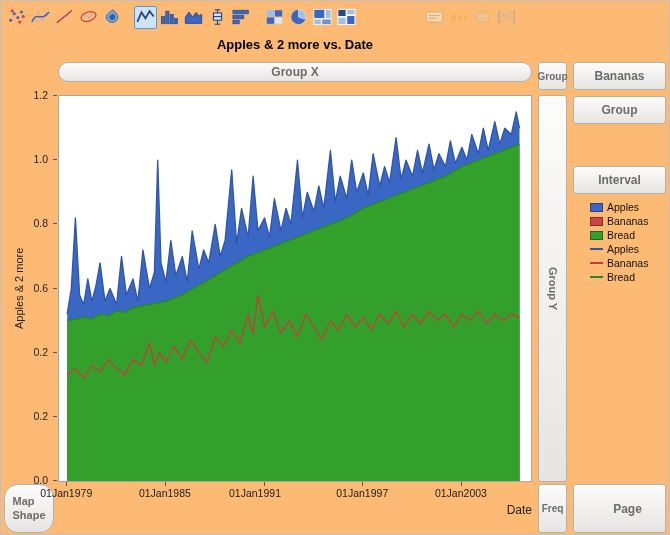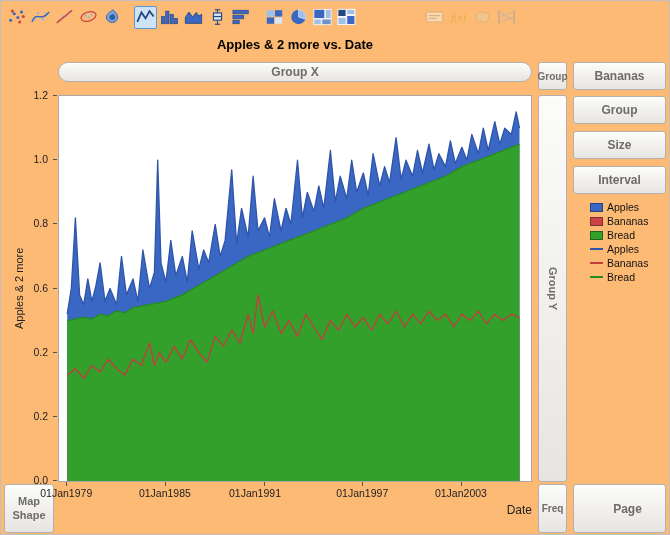--- a/index.html
+++ b/index.html
@@ -24,21 +24,21 @@
         box-sizing:border-box;user-select:none;box-shadow:inset 0 1px 0 #fff;}
   #zone-groupx{left:57px;top:61px;width:474px;height:20px;border-radius:14px;}
   #zone-wrap{left:537px;top:61px;width:29px;height:28px;font-size:10px;}
   #zone-overlay{left:572px;top:61px;width:93px;height:28px;}
   #zone-color{left:572px;top:95px;width:93px;height:28px;}
   #zone-size{left:572px;top:130px;width:93px;height:28px;}
   #zone-interval{left:572px;top:165px;width:93px;height:28px;}
   #zone-groupy{left:537px;top:94px;width:29px;height:387px;font-size:11px;}
   #zone-groupy .vtext{writing-mode:vertical-rl;}
   #zone-mapshape{left:3px;top:483px;width:50px;height:49px;font-size:11px;
-                 text-align:center;line-height:1.2;padding:20px;}
+                 line-height:1.2;padding:20px;border-radius:14px;}
   #zone-freq{left:537px;top:483px;width:29px;height:49px;font-size:10px;}
   #zone-page{left:572px;top:483px;width:93px;height:49px;padding-left:16px;}
   
   .plot{position:absolute;left:57px;top:94px;width:474px;height:387px;background:#fff;
         border:1px solid #a9a7a3;box-sizing:border-box;}
   #chart-svg{position:absolute;left:0;top:0;width:472px;height:385px;}
   .ylabel{position:absolute;left:10px;top:94px;width:16px;height:387px;display:flex;
           align-items:center;justify-content:center;writing-mode:vertical-rl;
           transform:rotate(180deg);font-size:11px;color:#222;}
   #y-axis{position:absolute;left:0;top:94px;width:56px;height:389px;}
@@ -221,21 +221,20 @@
           </g>
         </svg>
       </button>
     </div>
   <div class="chart-title">Apples &amp; 2 more vs. Date</div>
 
   <div class="zone" id="zone-groupx">Group X</div>
   <div class="zone" id="zone-wrap">Group</div>
   <div class="zone" id="zone-overlay">Bananas</div>
   <div class="zone" id="zone-color">Group</div>
-  <div class="zone" id="zone-size">Size</div>
   <div class="zone" id="zone-interval">Interval</div>
   <div class="zone" id="zone-groupy">
     <span class="vtext">Group Y</span>
   </div>
   <div class="zone" id="zone-mapshape">Map Shape</div>
   <div class="zone" id="zone-freq">Freq</div>
   <div class="zone" id="zone-page">Page</div>
 
   <div class="ylabel">Apples &amp; 2 more</div>
   <div id="y-axis">

